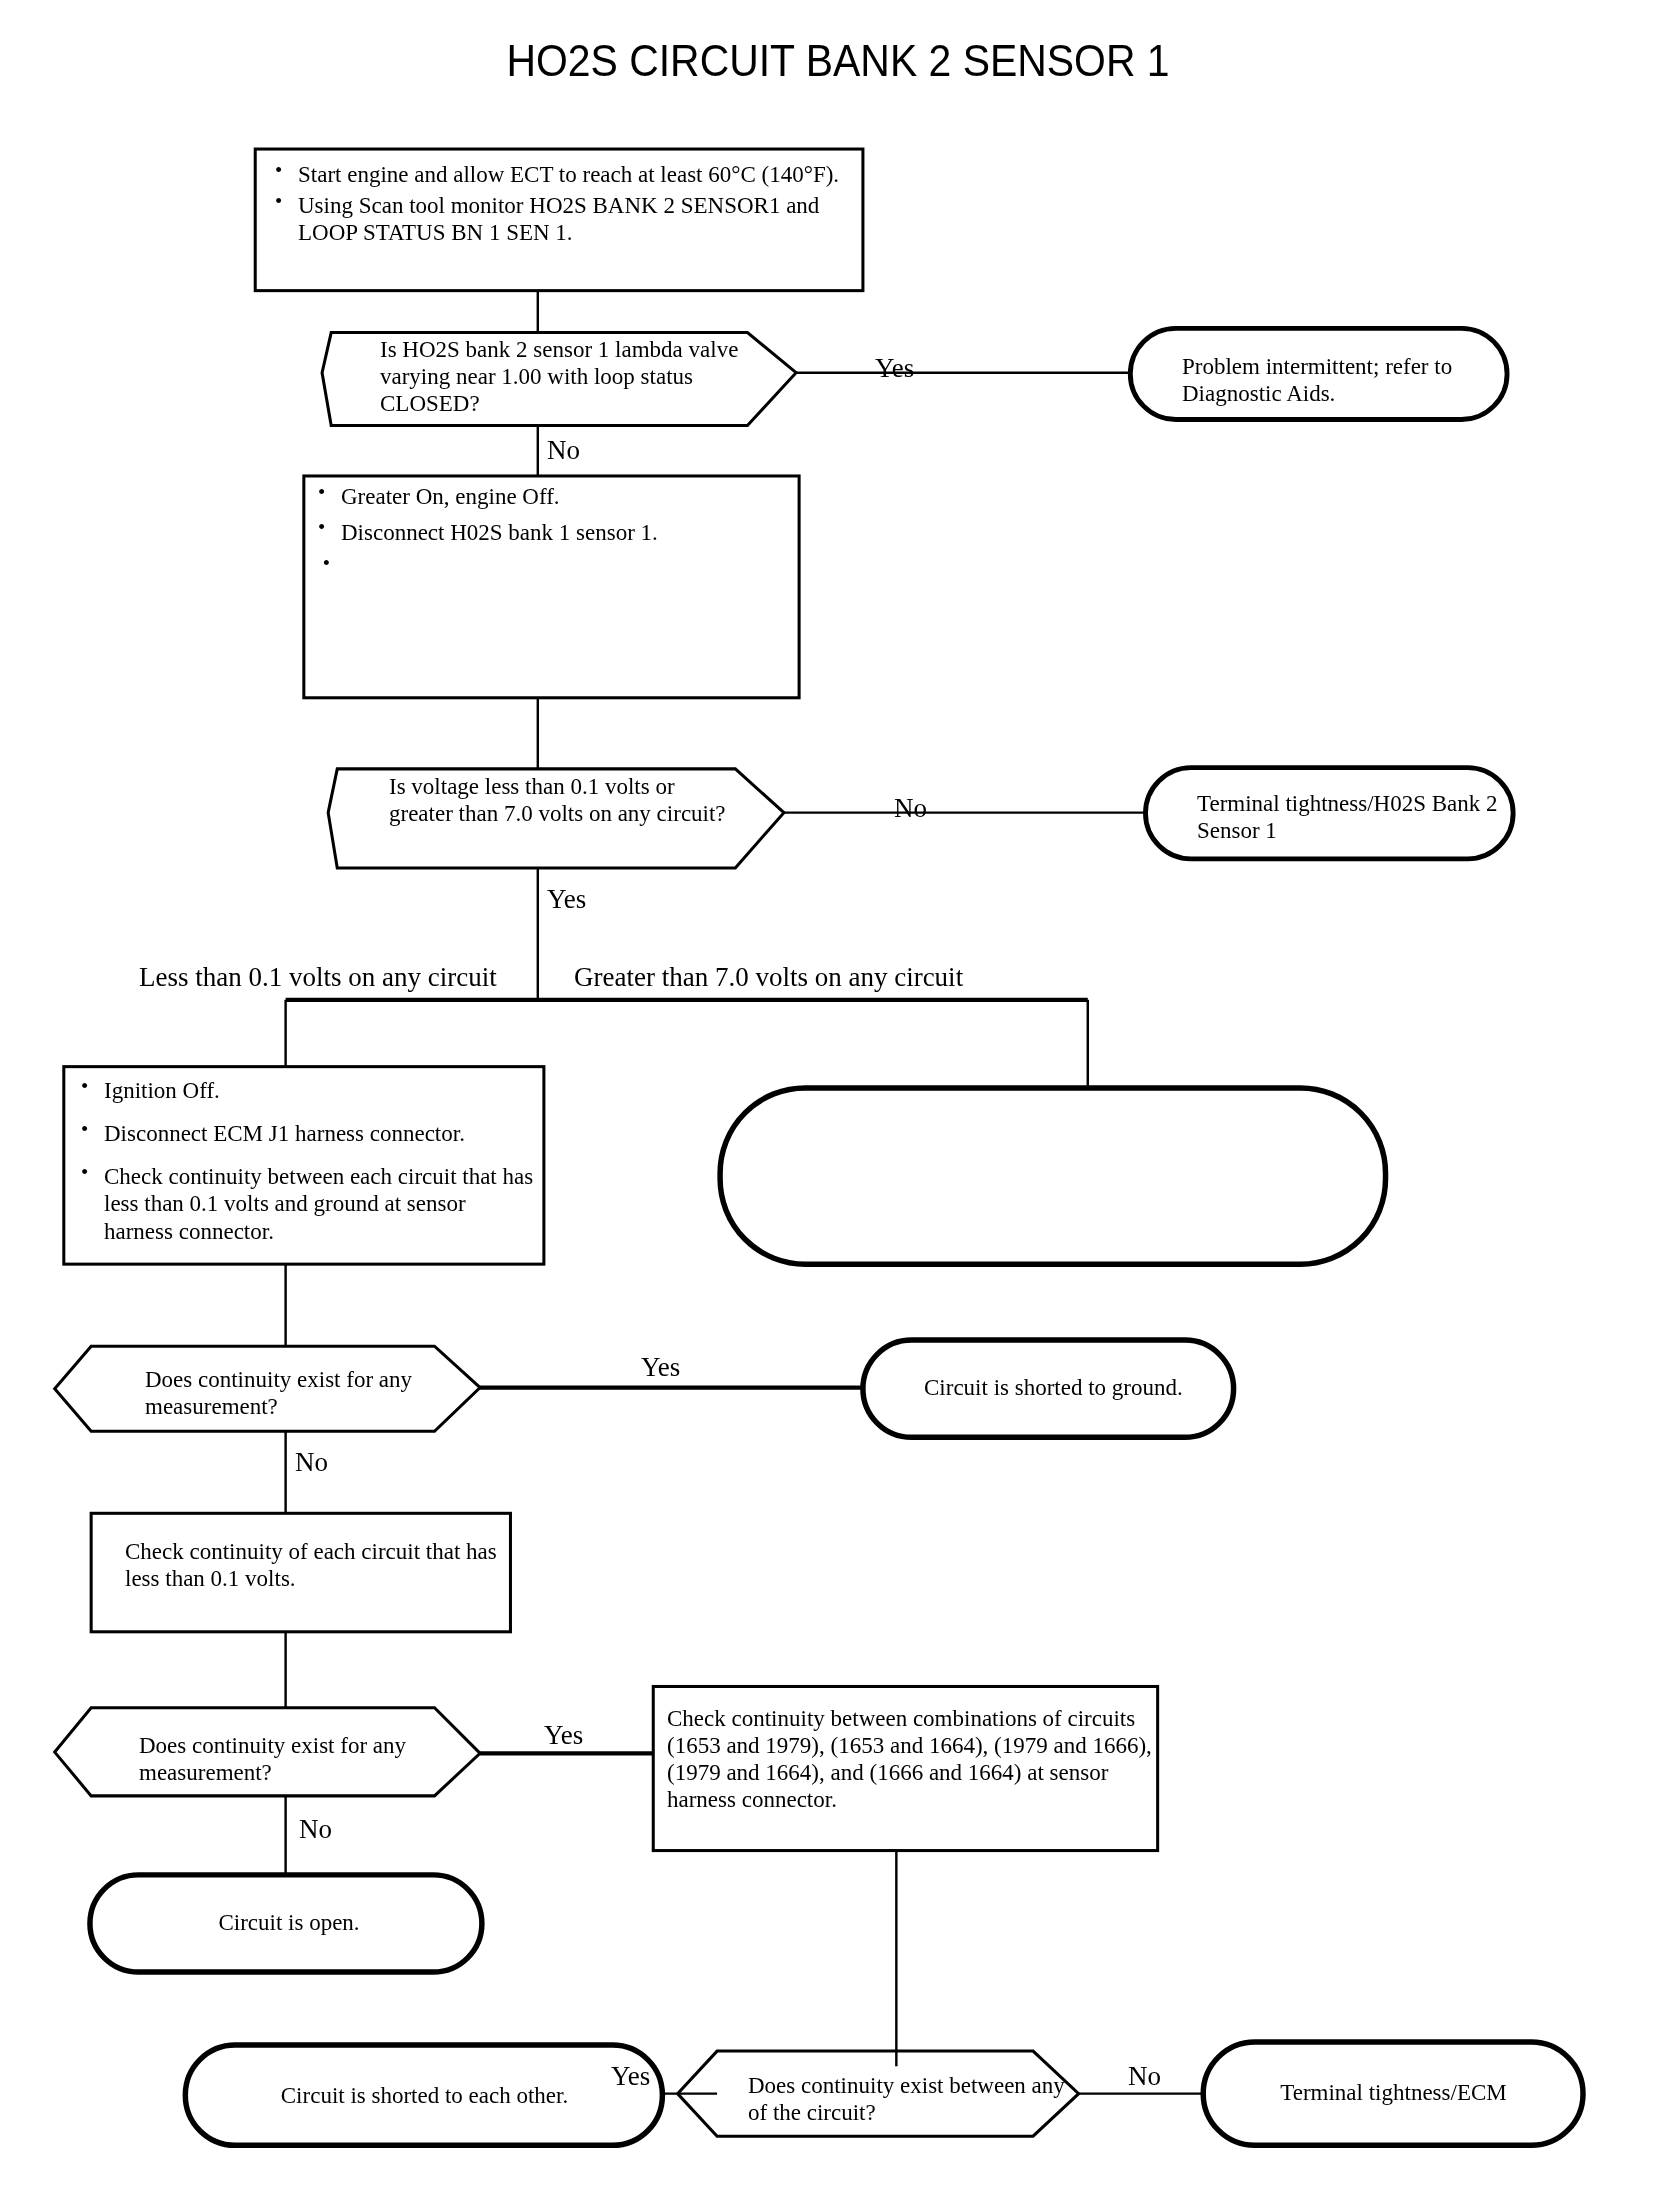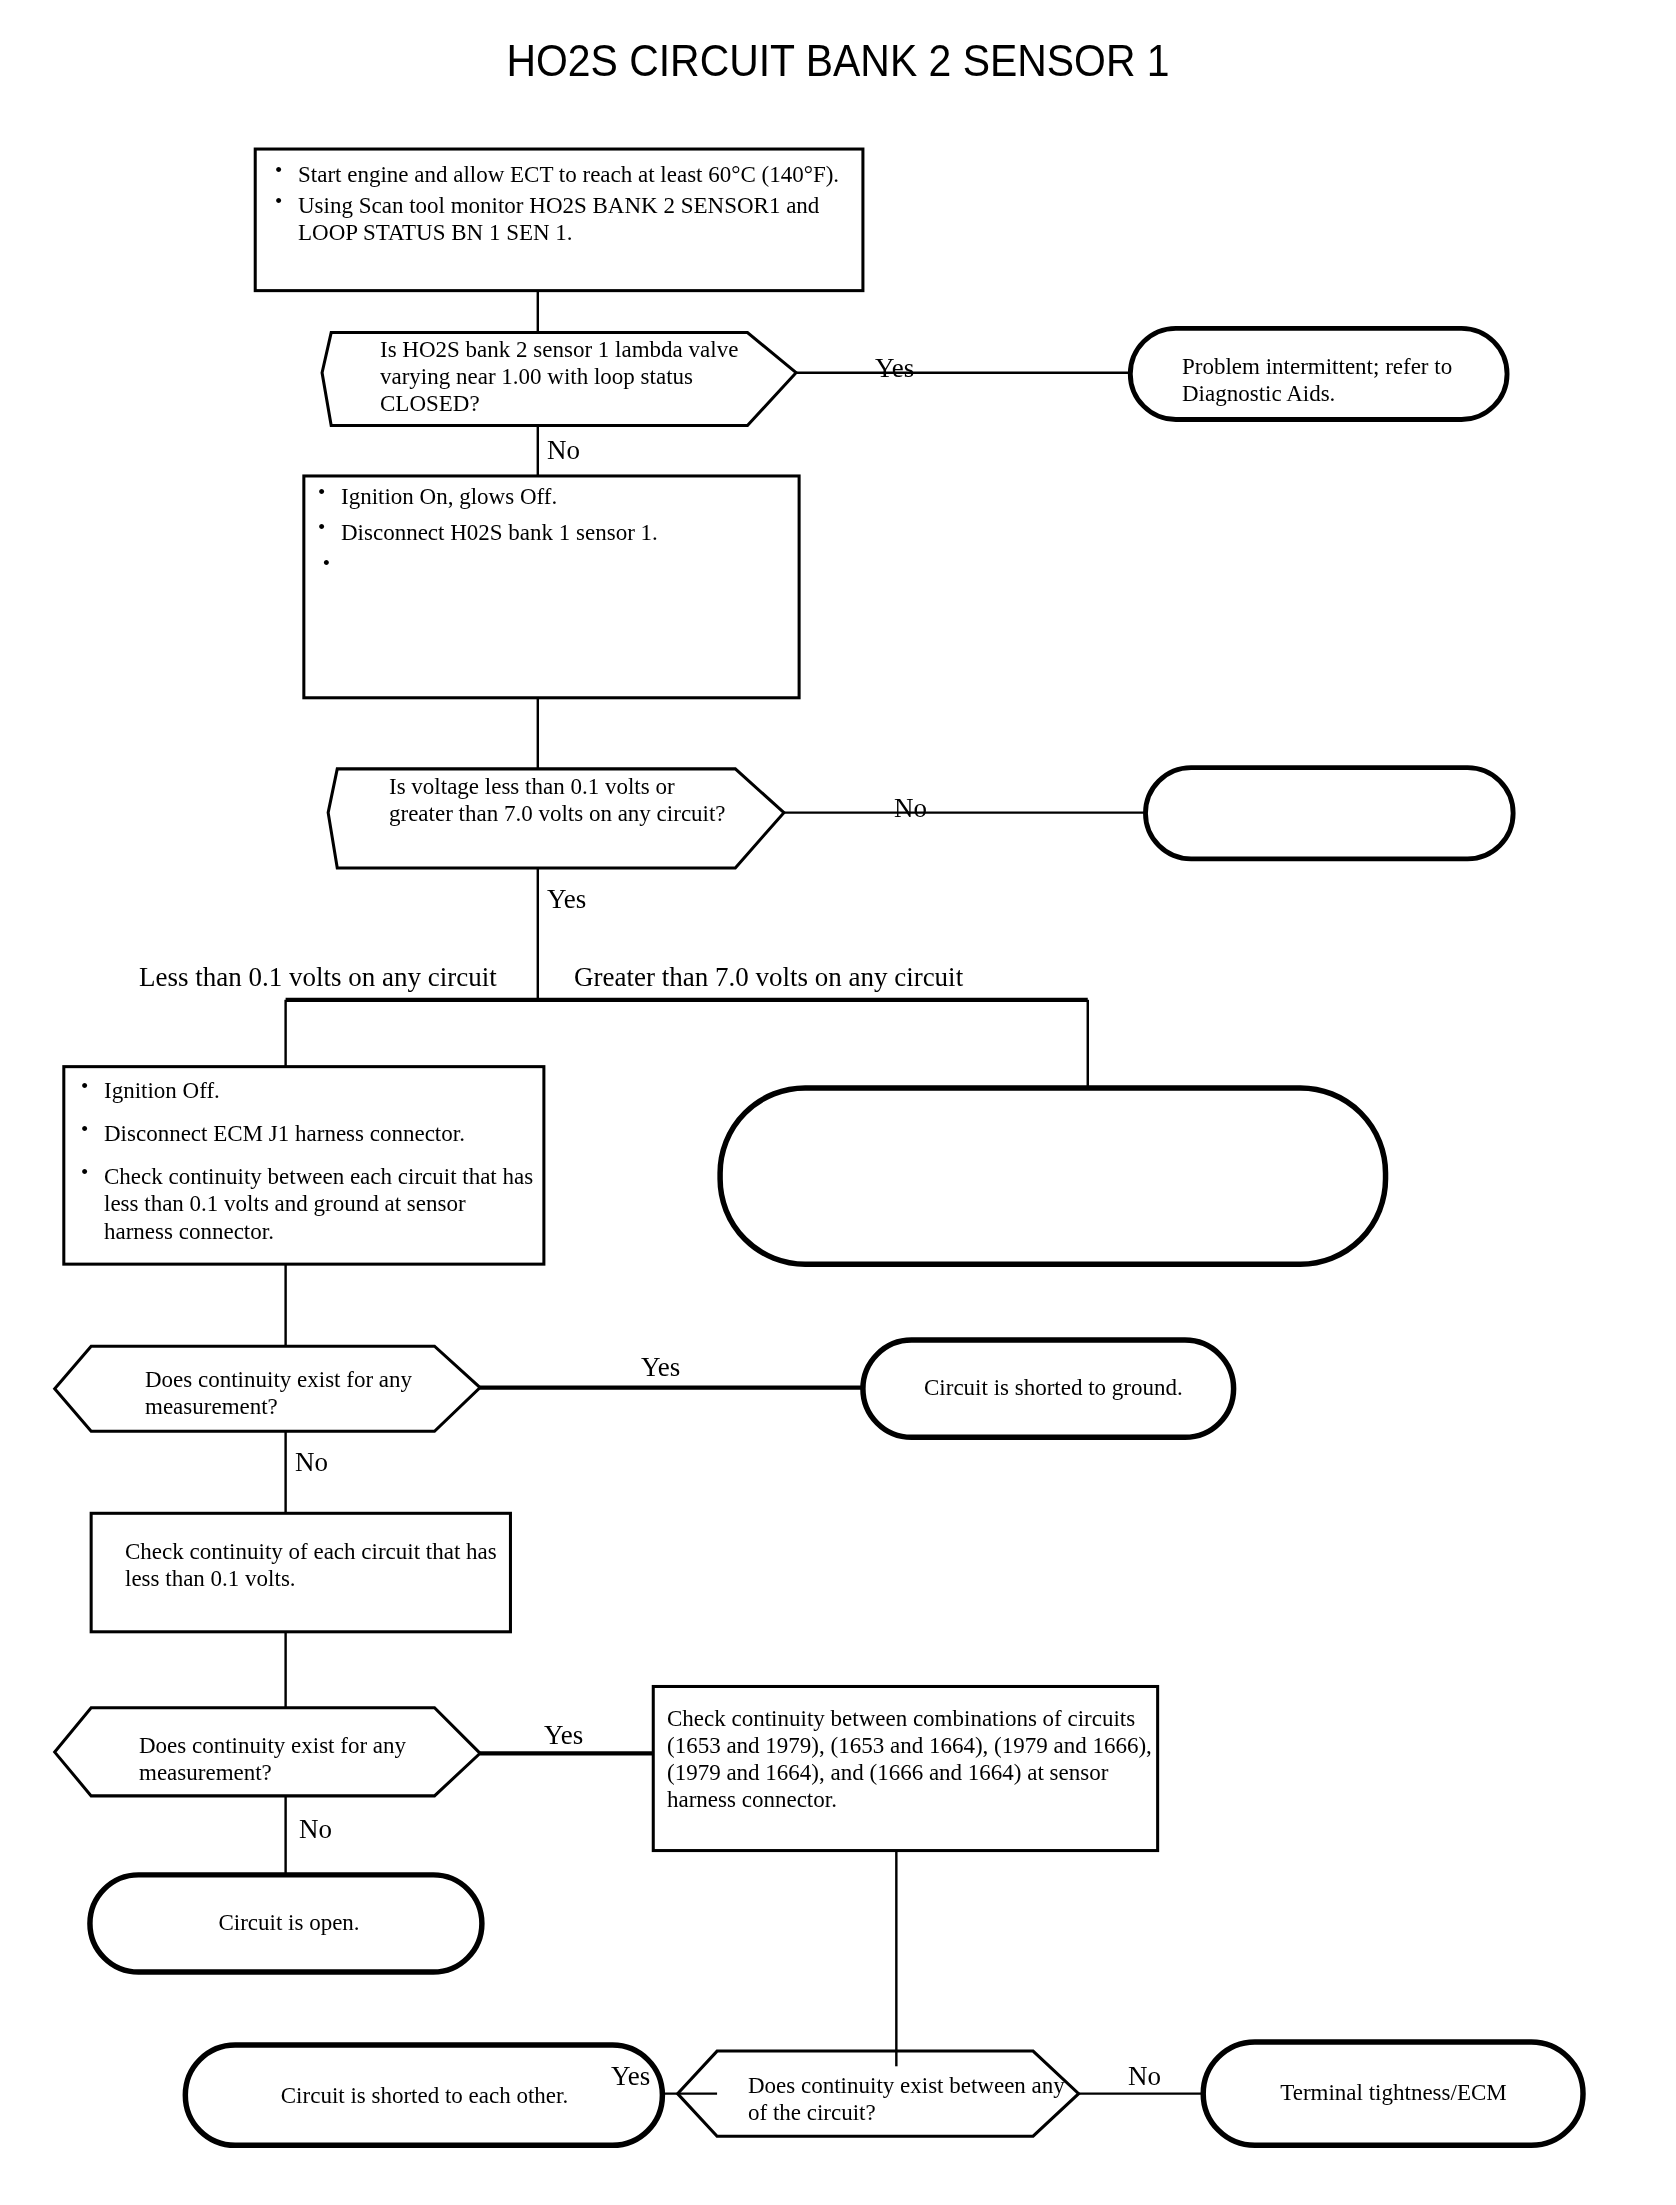--- a/index.html
+++ b/index.html
@@ -93,30 +93,31 @@
   <div class="txt body-t" style="left:380px;top:336px;width:377px;">Is HO2S bank 2 sensor 1 lambda valve varying near 1.00 with loop status CLOSED?</div>
 
   <div class="txt lbl" style="left:875px;top:353px;">Yes</div>
 
   <div class="txt lbl" style="left:547px;top:435px;">No</div>
 
   <div class="txt body-t" style="left:1182px;top:353px;width:316px;">Problem intermittent; refer to Diagnostic Aids.</div>
 
   <div class="txt body-t" style="left:313px;top:483px;width:480px;">
     <ul class="bl">
-      <li><span class="bu">•</span><span>Ignition On, glows Off.</span></li>
+      <li><span class="bu">•</span><span>Greater On, engine Off.</span></li>
       <li style="margin-top:8.5px;"><span class="bu">•</span><span>Disconnect H02S bank 1 sensor 1.</span></li>
       <li style="margin-top:8.5px;" class="ind"><span class="bu" style="left:9.7px;">•</span></li>
     </ul>
   </div>
 
   <div class="txt body-t" style="left:389px;top:773px;width:353px;">Is voltage less than 0.1 volts or greater than 7.0 volts on any circuit?</div>
   <div class="txt lbl" style="left:894px;top:793px;">No</div>
   <div class="txt lbl" style="left:547px;top:884px;">Yes</div>
 
+  <div class="txt body-t" style="left:1197px;top:790px;width:316px;">Terminal tightness/H02S Bank 2 Sensor 1</div>
 
   <div class="txt lbl" style="left:139px;top:962px;white-space:nowrap;">Less than 0.1 volts on any circuit</div>
   <div class="txt lbl" style="left:550px;top:962px;white-space:nowrap;margin-left:24px;">Greater than 7.0 volts on any circuit</div>
 
   <div class="txt body-t" style="left:76px;top:1077px;width:462px;">
     <ul class="bl">
       <li><span class="bu">•</span><span>Ignition Off.</span></li>
       <li style="margin-top:16px;"><span class="bu">•</span><span>Disconnect ECM J1 harness connector.</span></li>
       <li style="margin-top:16px;"><span class="bu">•</span><span>Check continuity between each circuit that has less than 0.1 volts and ground at sensor harness connector.</span></li>
     </ul>

